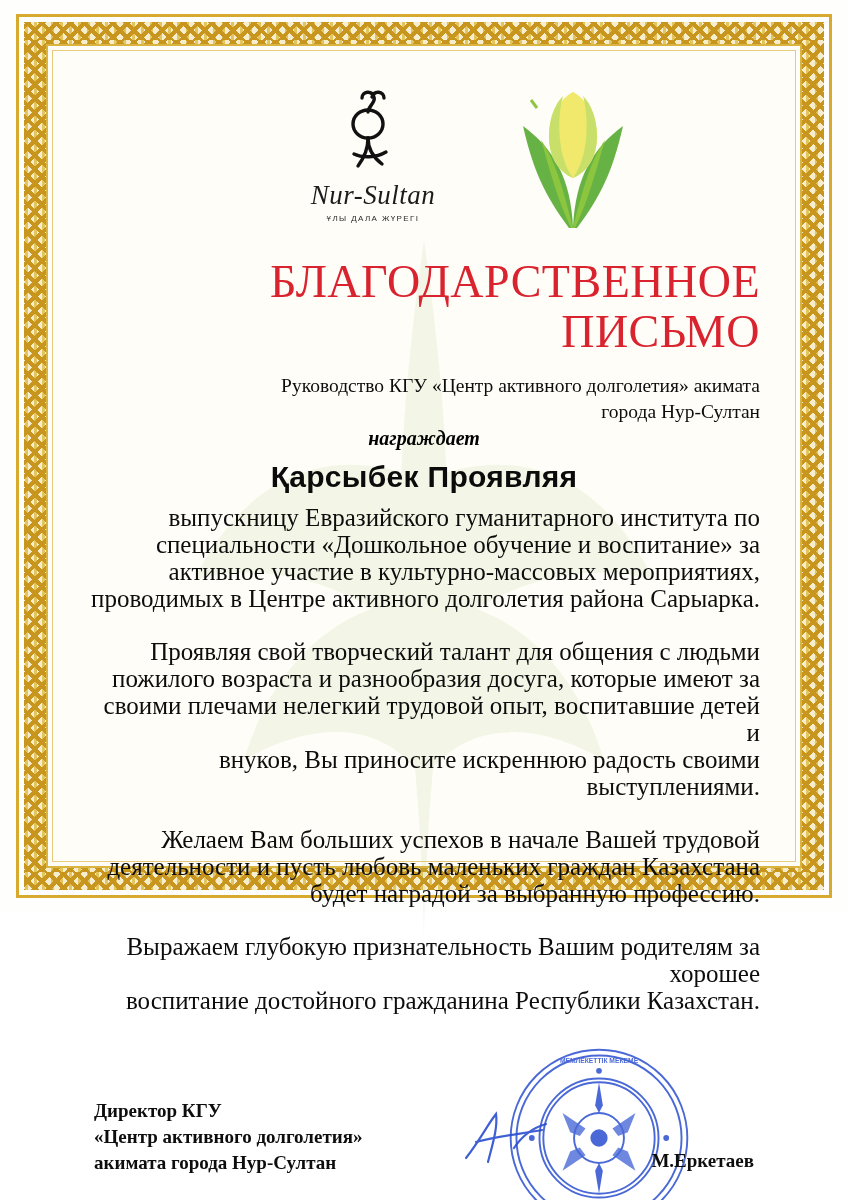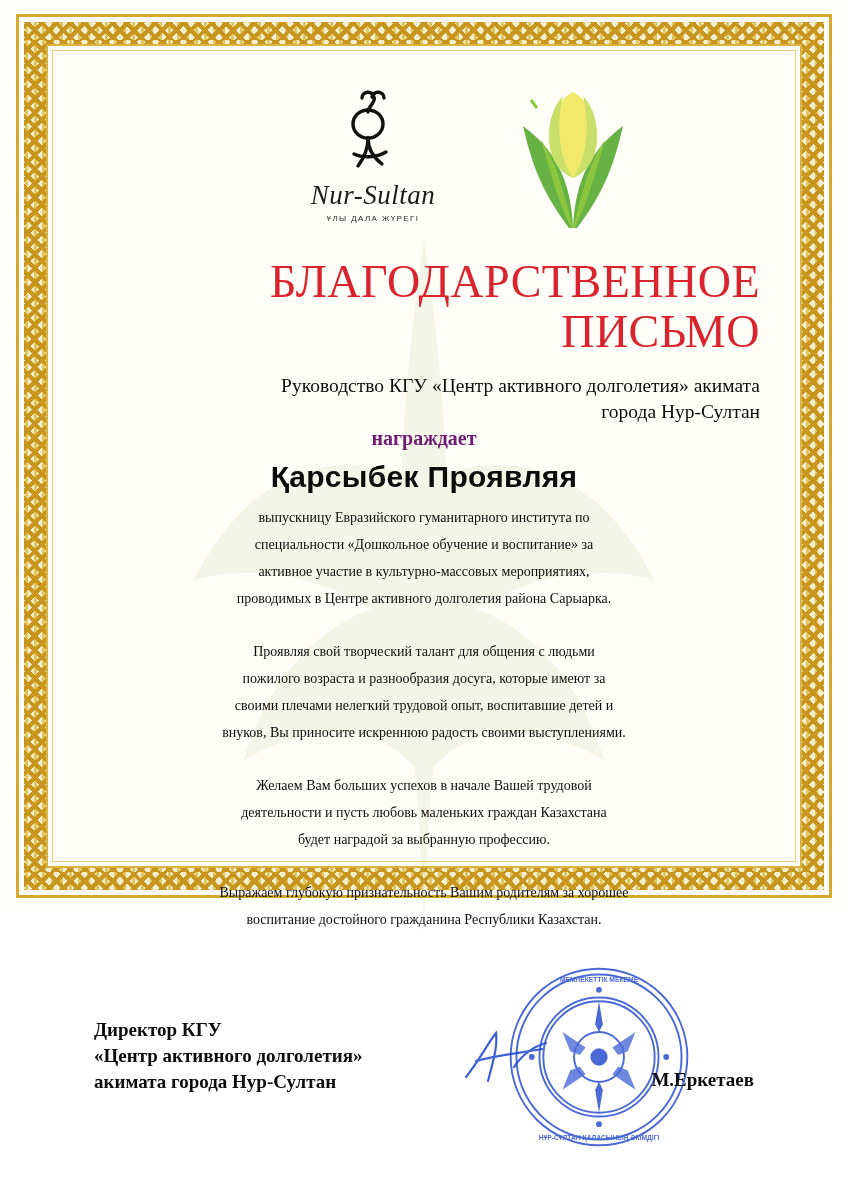--- a/index.html
+++ b/index.html
@@ -139,35 +139,36 @@
     text-align: right;
     font-size: 19.5px;
     line-height: 26px;
     color: #0d0d0d;
     margin-top: 16px;
   }
   .awards-word {
     text-align: center;
     font-size: 20px;
     font-weight: bold;
+    font-style: italic;
     margin-top: 2px;
-    color: #701a75;
+    color: #000000;
   }
   .recipient {
     text-align: center;
     font-family: "Liberation Sans", sans-serif;
     font-weight: bold;
     font-size: 30px;
     color: #0b0b0b;
     margin-top: 10px;
     letter-spacing: 0.3px;
   }
   .para {
-    text-align: center;
-    font-size: 14px;
+    text-align: right;
+    font-size: 25px;
     line-height: 27px;
     color: #0d0d0d;
     margin-top: 10px;
   }
   .para.block2 { margin-top: 26px; }
   .para.block3 { margin-top: 26px; }
   .para.block4 { margin-top: 26px; }
 
   
   .sign-area {

